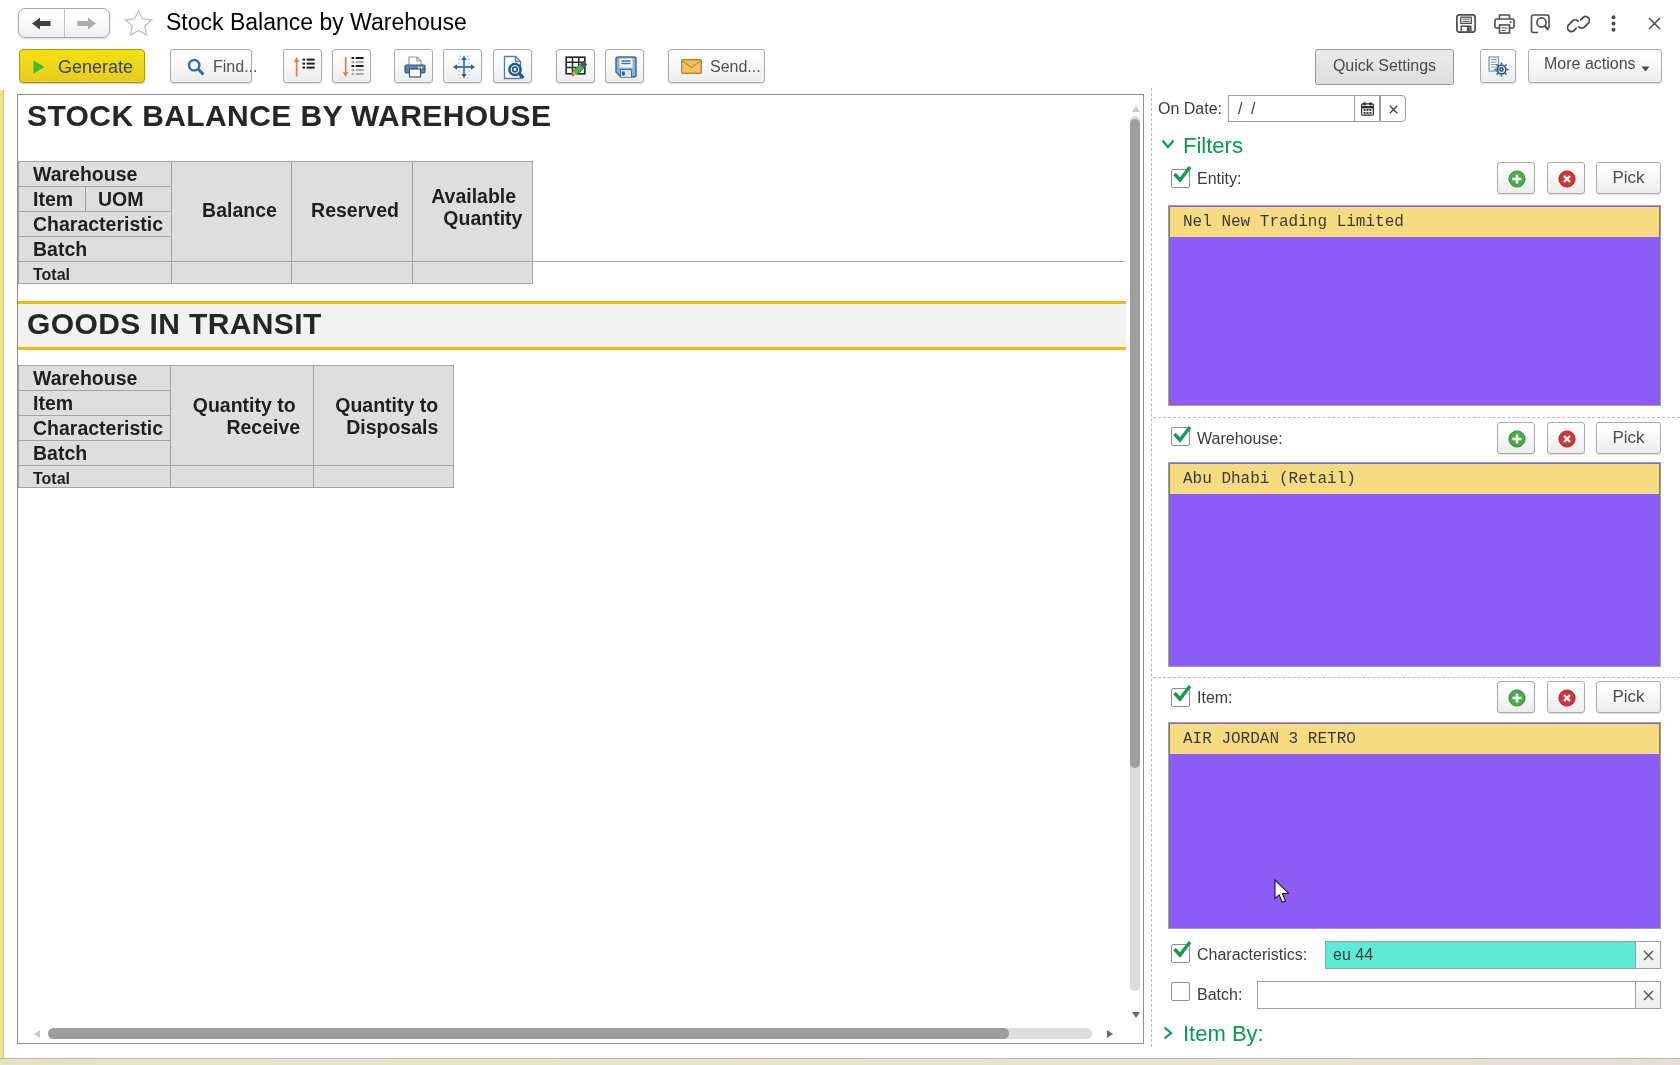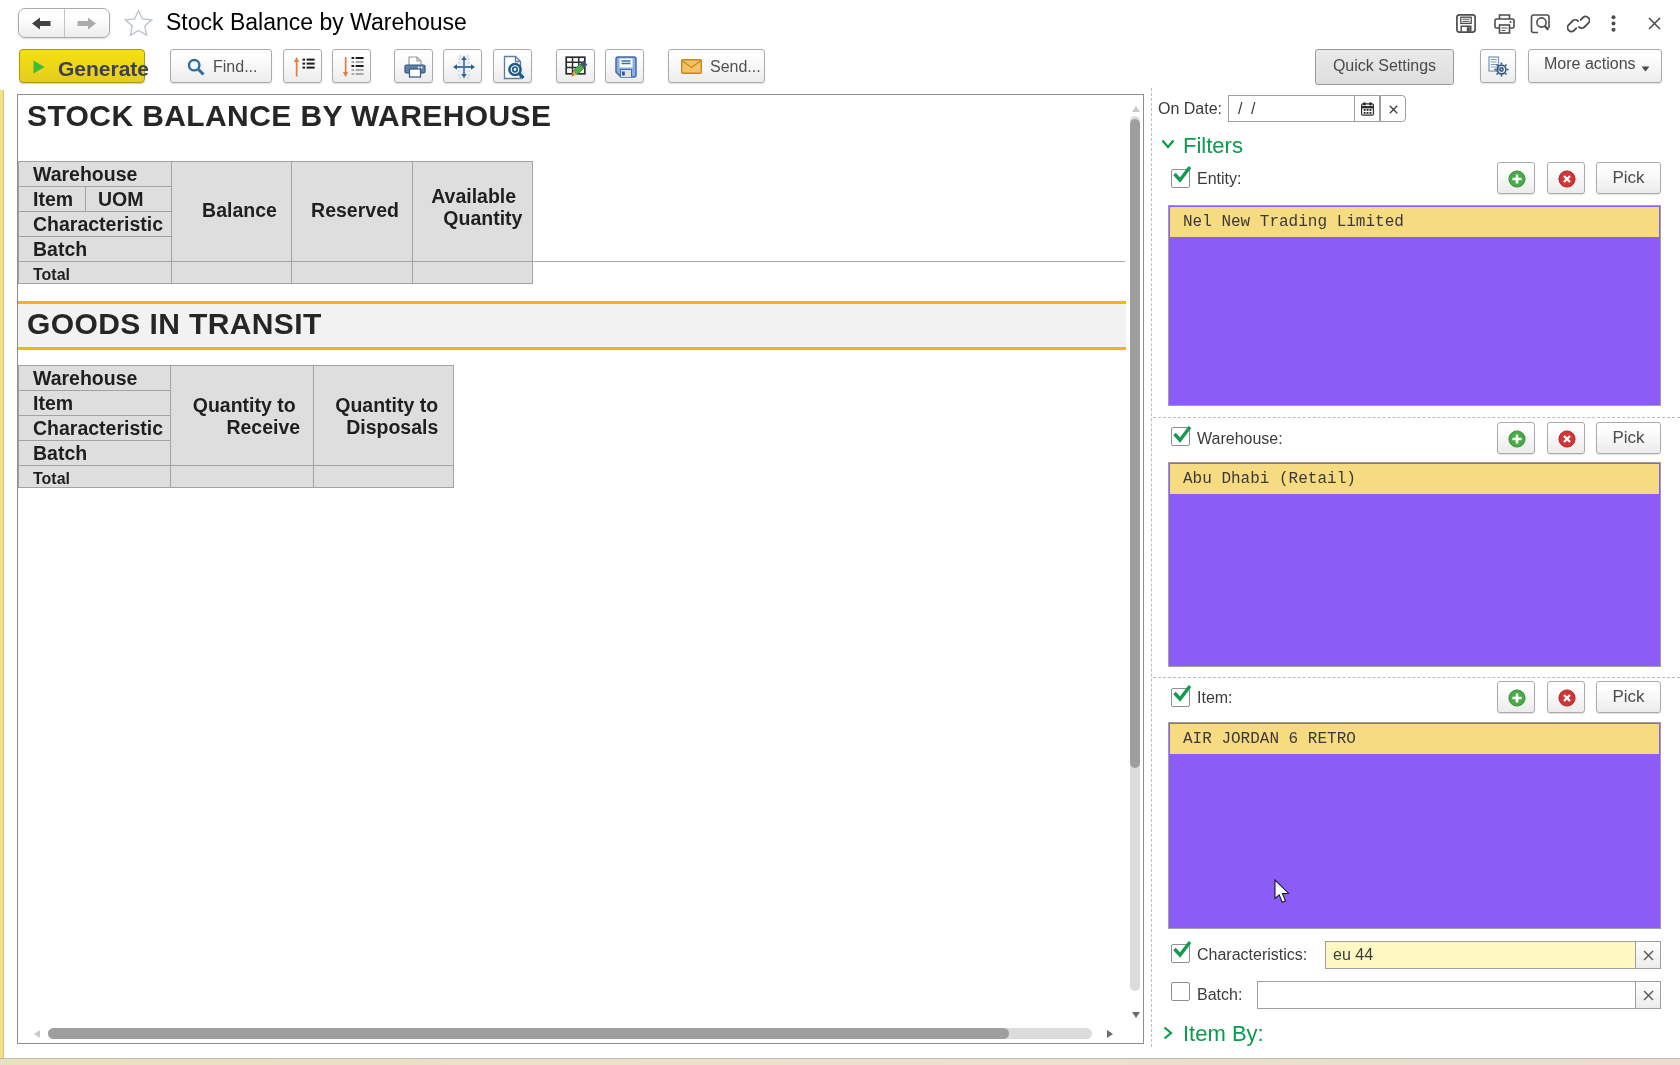--- a/index.html
+++ b/index.html
@@ -74,24 +74,24 @@
     <path d="M1 1 L12 12 M12 1 L1 12" stroke="#4d4d4d" stroke-width="1.6"></path>
   </svg>
 </div>
 
 <div id="toolbar" class="abs" style="left:0;top:46px;width:1680px;height:44px;background:#fff;">
 
   <div class="abs" style="left:19px;top:3px;width:126px;height:34px;border:1px solid #a89a0a;border-radius:4px;background:linear-gradient(#f4e111,#e6cc1e);box-shadow:0 1px 1px rgba(0,0,0,0.2);">
     <svg class="abs" style="left:13px;top:10px;" width="12" height="14" viewBox="0 0 12 14">
         <path d="M0.5 0.5 L11.5 7 L0.5 13.5 Z" fill="#3dbb3d"></path>
       </svg>
-    <div class="abs" style="left:38px;top:7px;font-size:21px;font-weight:bold;color:#3c4254;">Generate</div>
-  </div>
-
-  <div class="btn" style="left:170px;top:3px;width:102px;height:34px;">
+    <div class="abs" style="left:38px;top:7px;font-size:18px;font-weight:normal;color:#3c4254;">Generate</div>
+  </div>
+
+  <div class="btn" style="left:170px;top:3px;width:82px;height:34px;">
     <svg class="abs" style="left:16px;top:8px;" width="18" height="18" viewBox="0 0 18 18">
       <circle cx="7.2" cy="7.2" r="5.2" fill="none" stroke="#2d6da3" stroke-width="2.4"></circle>
       <path d="M11.5 11.5 L16.5 16.5" stroke="#2d6da3" stroke-width="3"></path>
     </svg>
     <div class="abs btn-label" style="left:42px;top:8px;">Find...</div>
   </div>
 
   <div class="btn" style="left:283px;top:3px;width:39px;height:34px;">
     <svg class="abs" style="left:9px;top:6px;" width="22" height="22" viewBox="0 0 22 22">
       <path d="M3.6 1 L0.9 6 L6.3 6 Z" fill="#e07e43"></path>
@@ -380,33 +380,33 @@
     <svg class="abs" style="left:10px;top:7px;" width="18" height="18" viewBox="0 0 18 18">
         <circle cx="9" cy="9" r="8.1" fill="#d23535" stroke="#b02020" stroke-width="0.9"></circle>
         <path d="M6 6 L12 12 M12 6 L6 12" stroke="#fff" stroke-width="2.4"></path>
       </svg>
   </div>
   <div class="smallbtn" style="left:445px;top:593px;width:65px;">
     <div class="abs" style="left:0;right:0;top:5px;text-align:center;color:#4b4b4b;font-size:17px;">Pick</div>
   </div>
 
   <div class="listbox" style="left:17px;top:634px;width:493px;height:207px;">
-    <div class="yrow">AIR JORDAN 6 RETRO</div>
+    <div class="yrow">AIR JORDAN 3 RETRO</div>
   </div>
 
   <svg class="abs" style="left:123px;top:791px;" width="17" height="25" viewBox="0 0 17 25">
     <path d="M1 1 L1 19.5 L5.2 15.8 L8.3 23.3 L11.5 22 L8.4 14.6 L14.5 14.2 Z" fill="#fff" stroke="#1a1a28" stroke-width="1.1"></path>
   </svg>
 
   <div class="cb" style="left:20px;top:856px;"></div>
   <svg class="abs" style="left:21px;top:852px;" width="20" height="18" viewBox="0 0 20 18">
       <path d="M2.5 9 L8 15 L18 2" fill="none" stroke="#149a52" stroke-width="3.4"></path>
     </svg>
   <div class="abs glabel" style="left:46px;top:858px;">Characteristics:</div>
-  <div class="abs" style="left:174px;top:853px;width:312px;height:28px;border:1px solid #9e9e9e;background:#fef9c3;">
+  <div class="abs" style="left:174px;top:853px;width:312px;height:28px;border:1px solid #9e9e9e;background:#5eead4;">
     <div class="abs" style="left:7px;top:4px;color:#3c3c3c;font-size:16px;">eu 44</div>
   </div>
   <div class="abs" style="left:484px;top:853px;width:26px;height:28px;border:1px solid #9e9e9e;background:linear-gradient(#fdfdfd,#ededed);">
     <svg class="abs" style="left:7px;top:8px;" width="11" height="11" viewBox="0 0 11 11">
         <path d="M1 1 L10 10 M10 1 L1 10" stroke="#555" stroke-width="1.4"></path>
       </svg>
   </div>
 
   <div class="cb" style="left:20px;top:894px;"></div>
   <div class="abs glabel" style="left:46px;top:898px;">Batch:</div>

